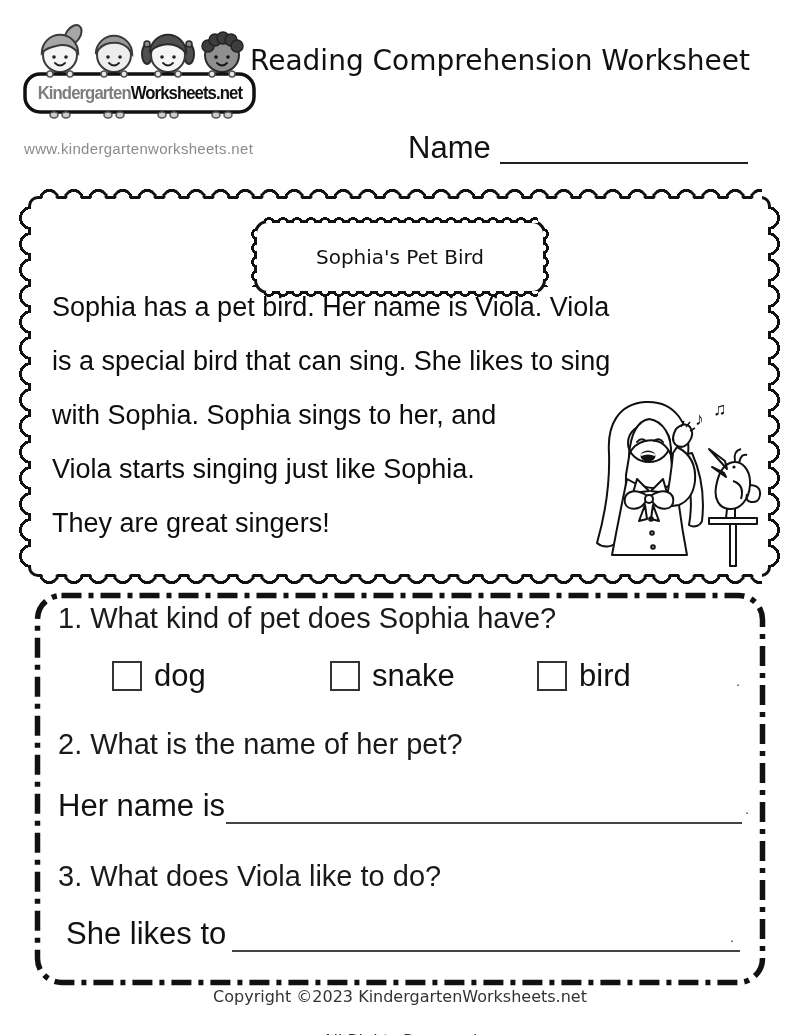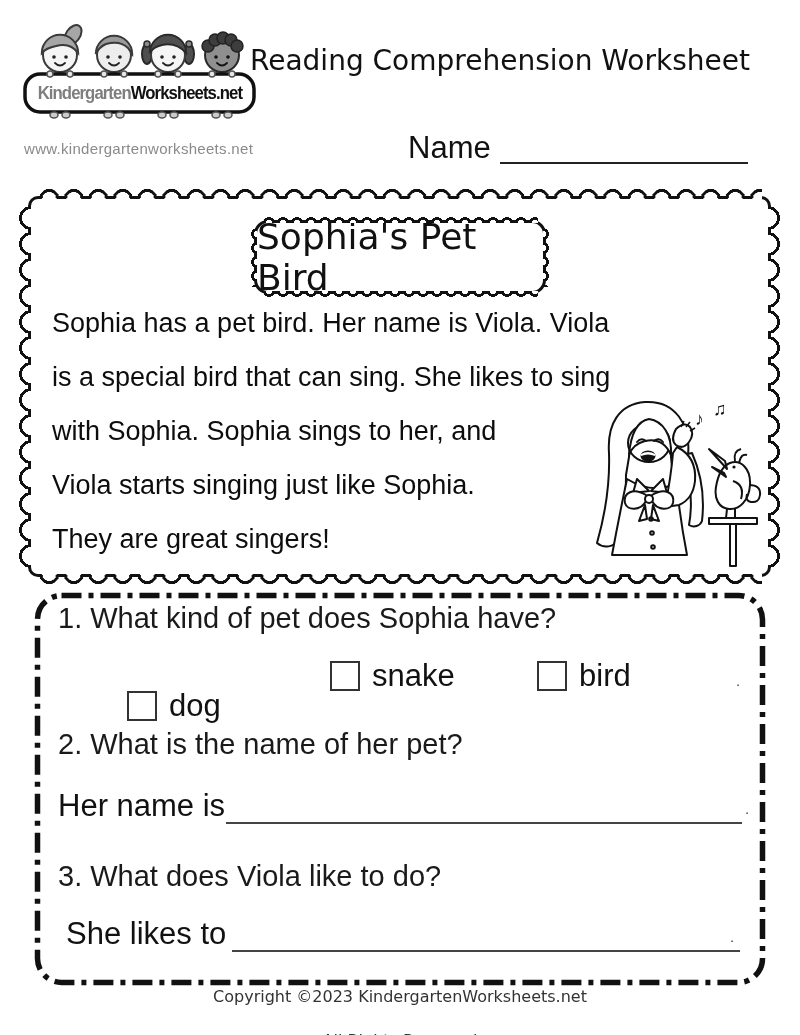--- a/index.html
+++ b/index.html
@@ -33,36 +33,36 @@
   .sc-left{top:6px;bottom:6px;left:-12px;width:12px;background-repeat:repeat-y;
     background-image:radial-gradient(circle at 100% 50%, #fff 0px,#fff 9px,#111 9px,#111 12px,rgba(0,0,0,0) 12px);
     background-size:12px 26px;}
   .sc-right{top:6px;bottom:6px;right:-12px;width:12px;background-repeat:repeat-y;
     background-image:radial-gradient(circle at 0% 50%, #fff 0px,#fff 9px,#111 9px,#111 12px,rgba(0,0,0,0) 12px);
     background-size:12px 26px;}
 
   
   .bubble{left:254px;top:220px;width:286px;height:68px;background:#fff;border:3px solid #111;
           border-radius:14px;display:flex;align-items:center;justify-content:center;
-          font-family:"DejaVu Sans",sans-serif;font-size:36px;font-weight:500;}
+          font-family:"DejaVu Sans",sans-serif;font-size:20px;font-weight:500;}
   .scb{position:absolute;background-repeat:repeat-x;}
   .scb-top{left:5px;right:5px;top:-7px;height:7px;
     background-image:radial-gradient(circle at 50% 100%, #fff 0,#fff 3.5px,#111 3.5px,#111 6px,rgba(0,0,0,0) 6px);
     background-size:14px 7px;}
   .scb-bottom{left:5px;right:5px;bottom:-7px;height:7px;
     background-image:radial-gradient(circle at 50% 0%, #fff 0,#fff 3.5px,#111 3.5px,#111 6px,rgba(0,0,0,0) 6px);
     background-size:14px 7px;}
   .scb-left{top:4px;bottom:4px;left:-7px;width:7px;background-repeat:repeat-y;
     background-image:radial-gradient(circle at 100% 50%, #fff 0,#fff 3.5px,#111 3.5px,#111 6px,rgba(0,0,0,0) 6px);
     background-size:7px 14px;}
   .scb-right{top:4px;bottom:4px;right:-7px;width:7px;background-repeat:repeat-y;
     background-image:radial-gradient(circle at 0% 50%, #fff 0,#fff 3.5px,#111 3.5px,#111 6px,rgba(0,0,0,0) 6px);
     background-size:7px 14px;}
 
-  .story-text{left:52px;top:296px;font-size:27px;line-height:54px;white-space:nowrap;
+  .story-text{left:52px;top:280px;font-size:27px;line-height:54px;white-space:nowrap;
               font-family:"Liberation Sans",sans-serif;color:#0d0d0d;}
   .illus{left:583px;top:397px;}
 
   
   .qbox-border{left:34px;top:592px;}
   .q-text{font-size:29px;color:#1a1a1a;}
   .opt{display:flex;align-items:center;gap:12px;font-size:31px;}
   .cb{width:26px;height:26px;border:2px solid #333;background:#fff;display:inline-block;}
   .ans-prefix{font-size:31px;}
   .ans-line{border-bottom:2.5px solid #444;}
@@ -218,21 +218,21 @@
     <text x="112" y="28" font-size="18" fill="#111">♪</text>
     <text x="130" y="18" font-size="18" fill="#111">♫</text>
   </svg>
 
   <svg class="abs qbox-border" width="732" height="394" viewBox="0 0 732 394">
     <rect x="3.5" y="3.5" width="725" height="387" rx="24" fill="none" stroke="#111" stroke-width="5.5" stroke-dasharray="20 7 5 7"></rect>
   </svg>
 
   <div class="abs q-text" style="left:58px;top:602px;">1. What kind of pet does Sophia have?</div>
 
-  <div class="abs opt" style="left:127px;top:658px;margin-top:30px;">
+  <div class="abs opt" style="left:112px;top:658px;">
     <span class="cb"></span>
     <span>dog</span>
   </div>
   <div class="abs opt" style="left:330px;top:658px;">
     <span class="cb"></span>
     <span>snake</span>
   </div>
   <div class="abs opt" style="left:537px;top:658px;">
     <span class="cb"></span>
     <span>bird</span>

